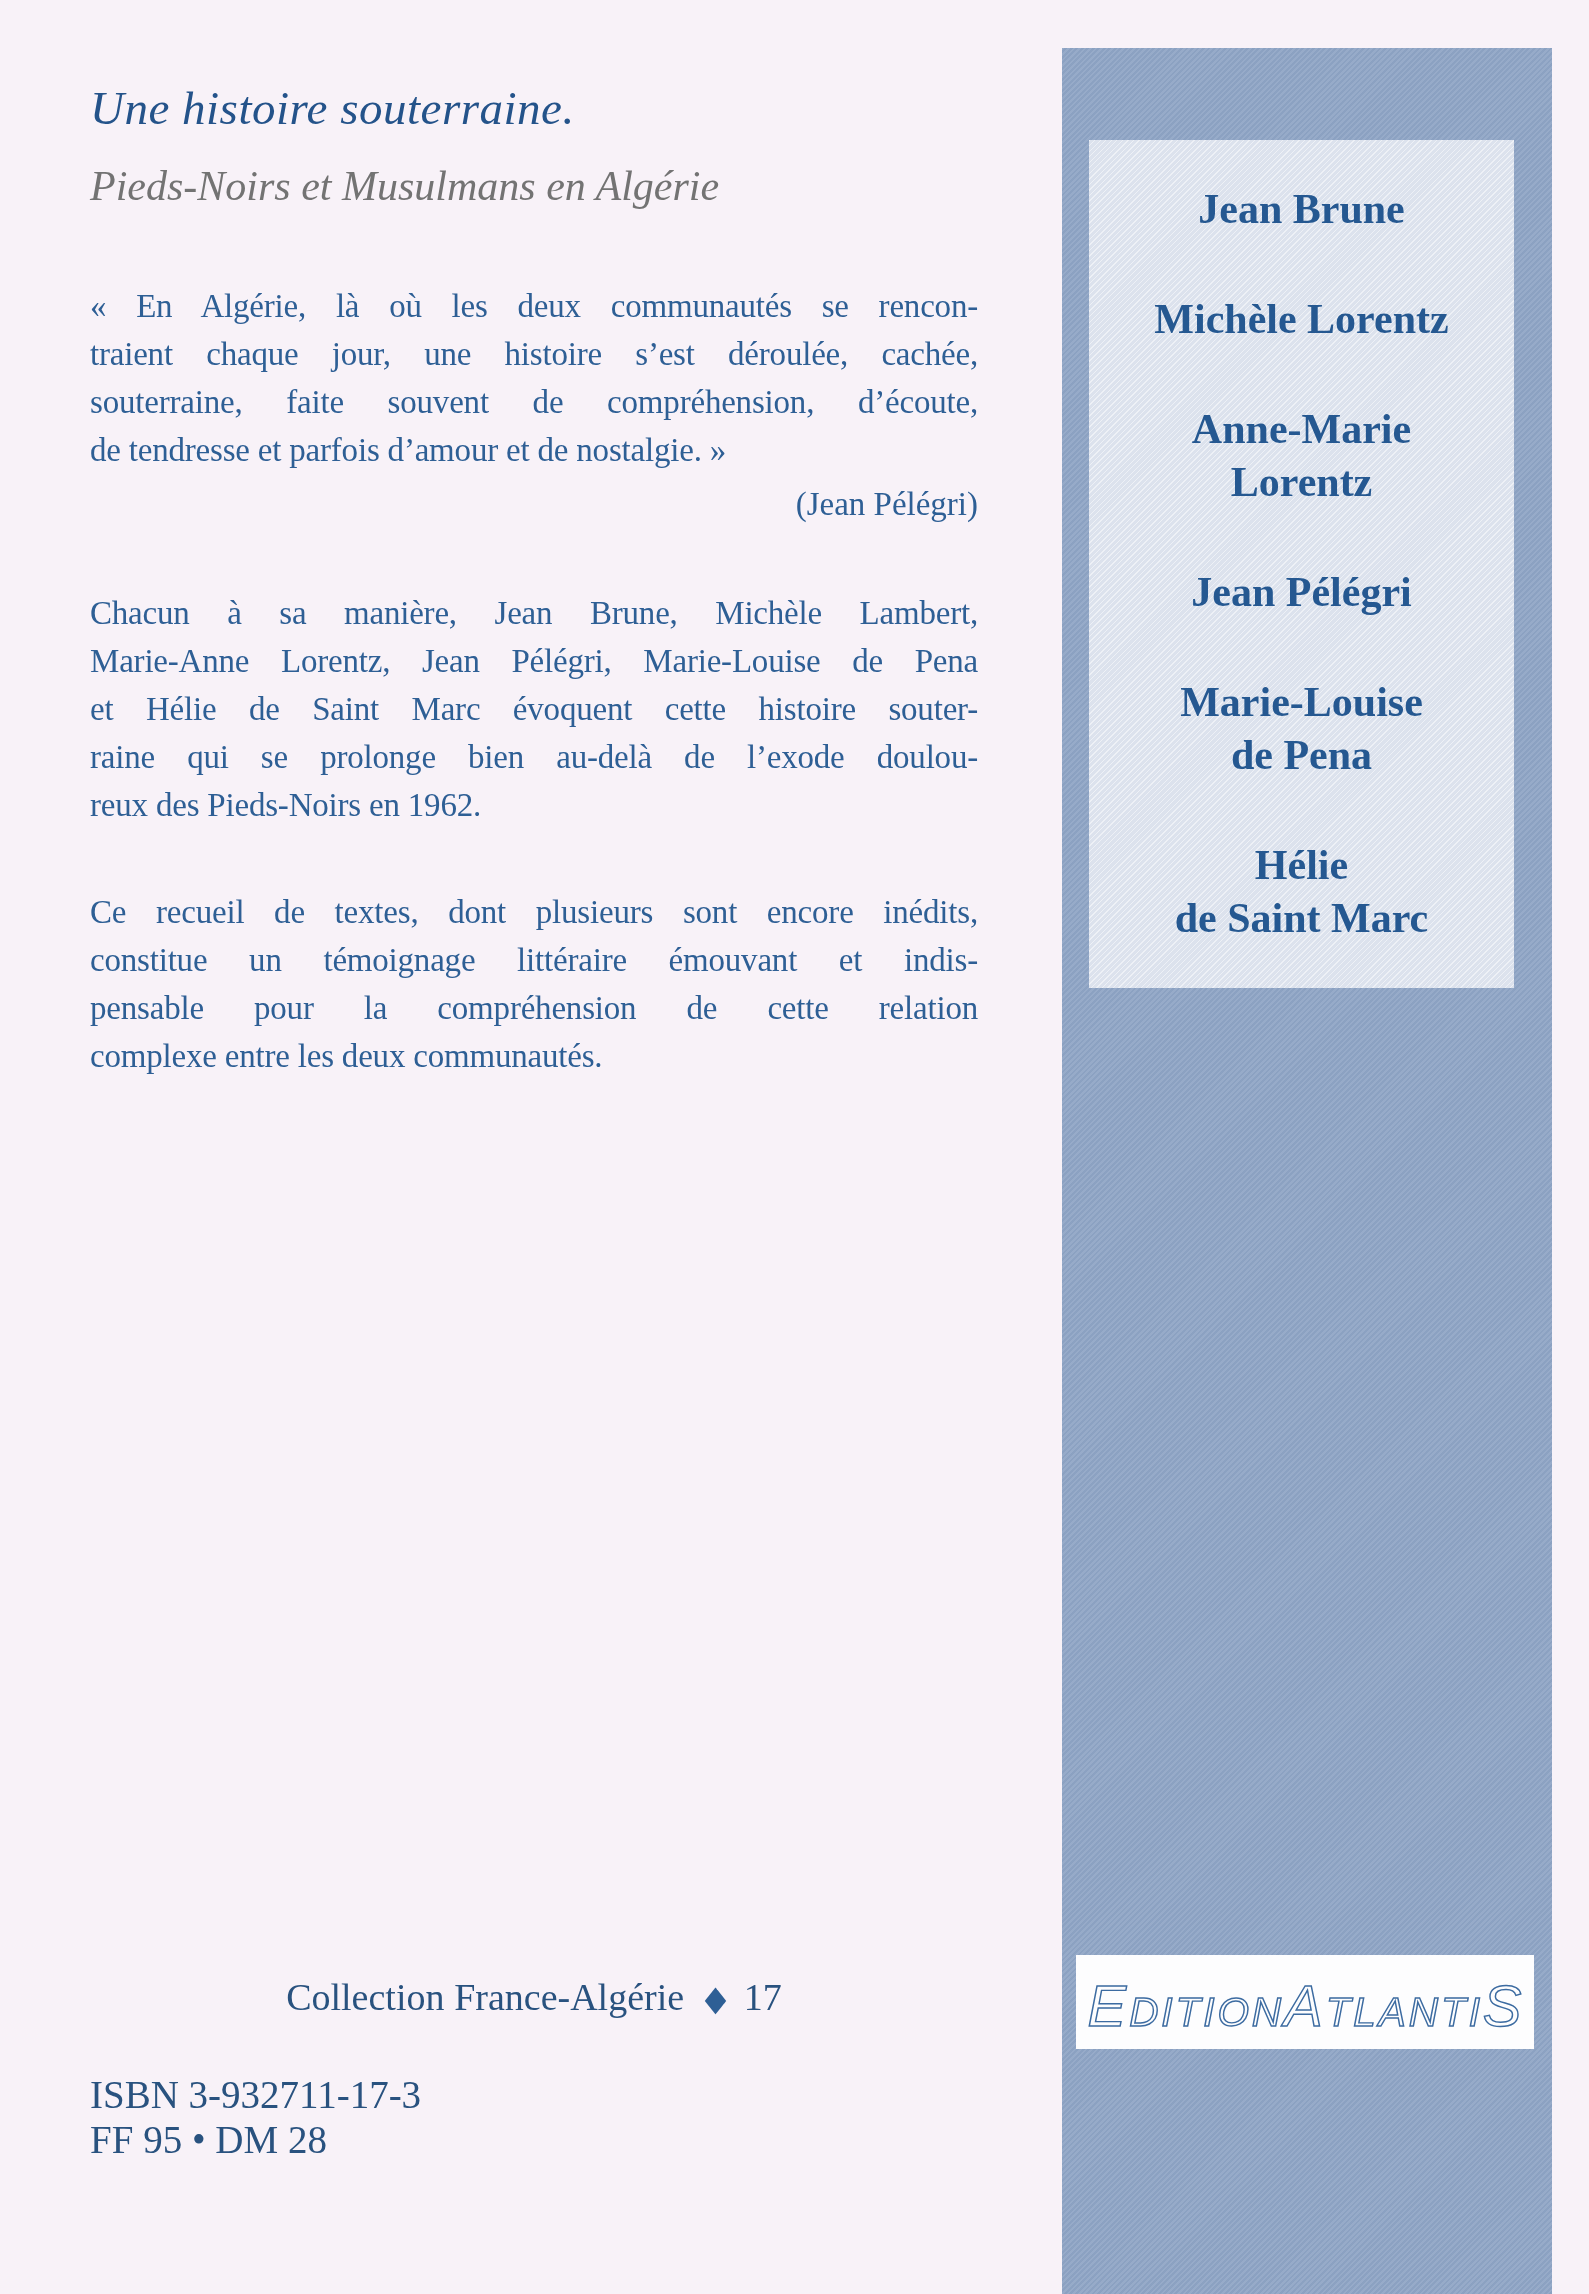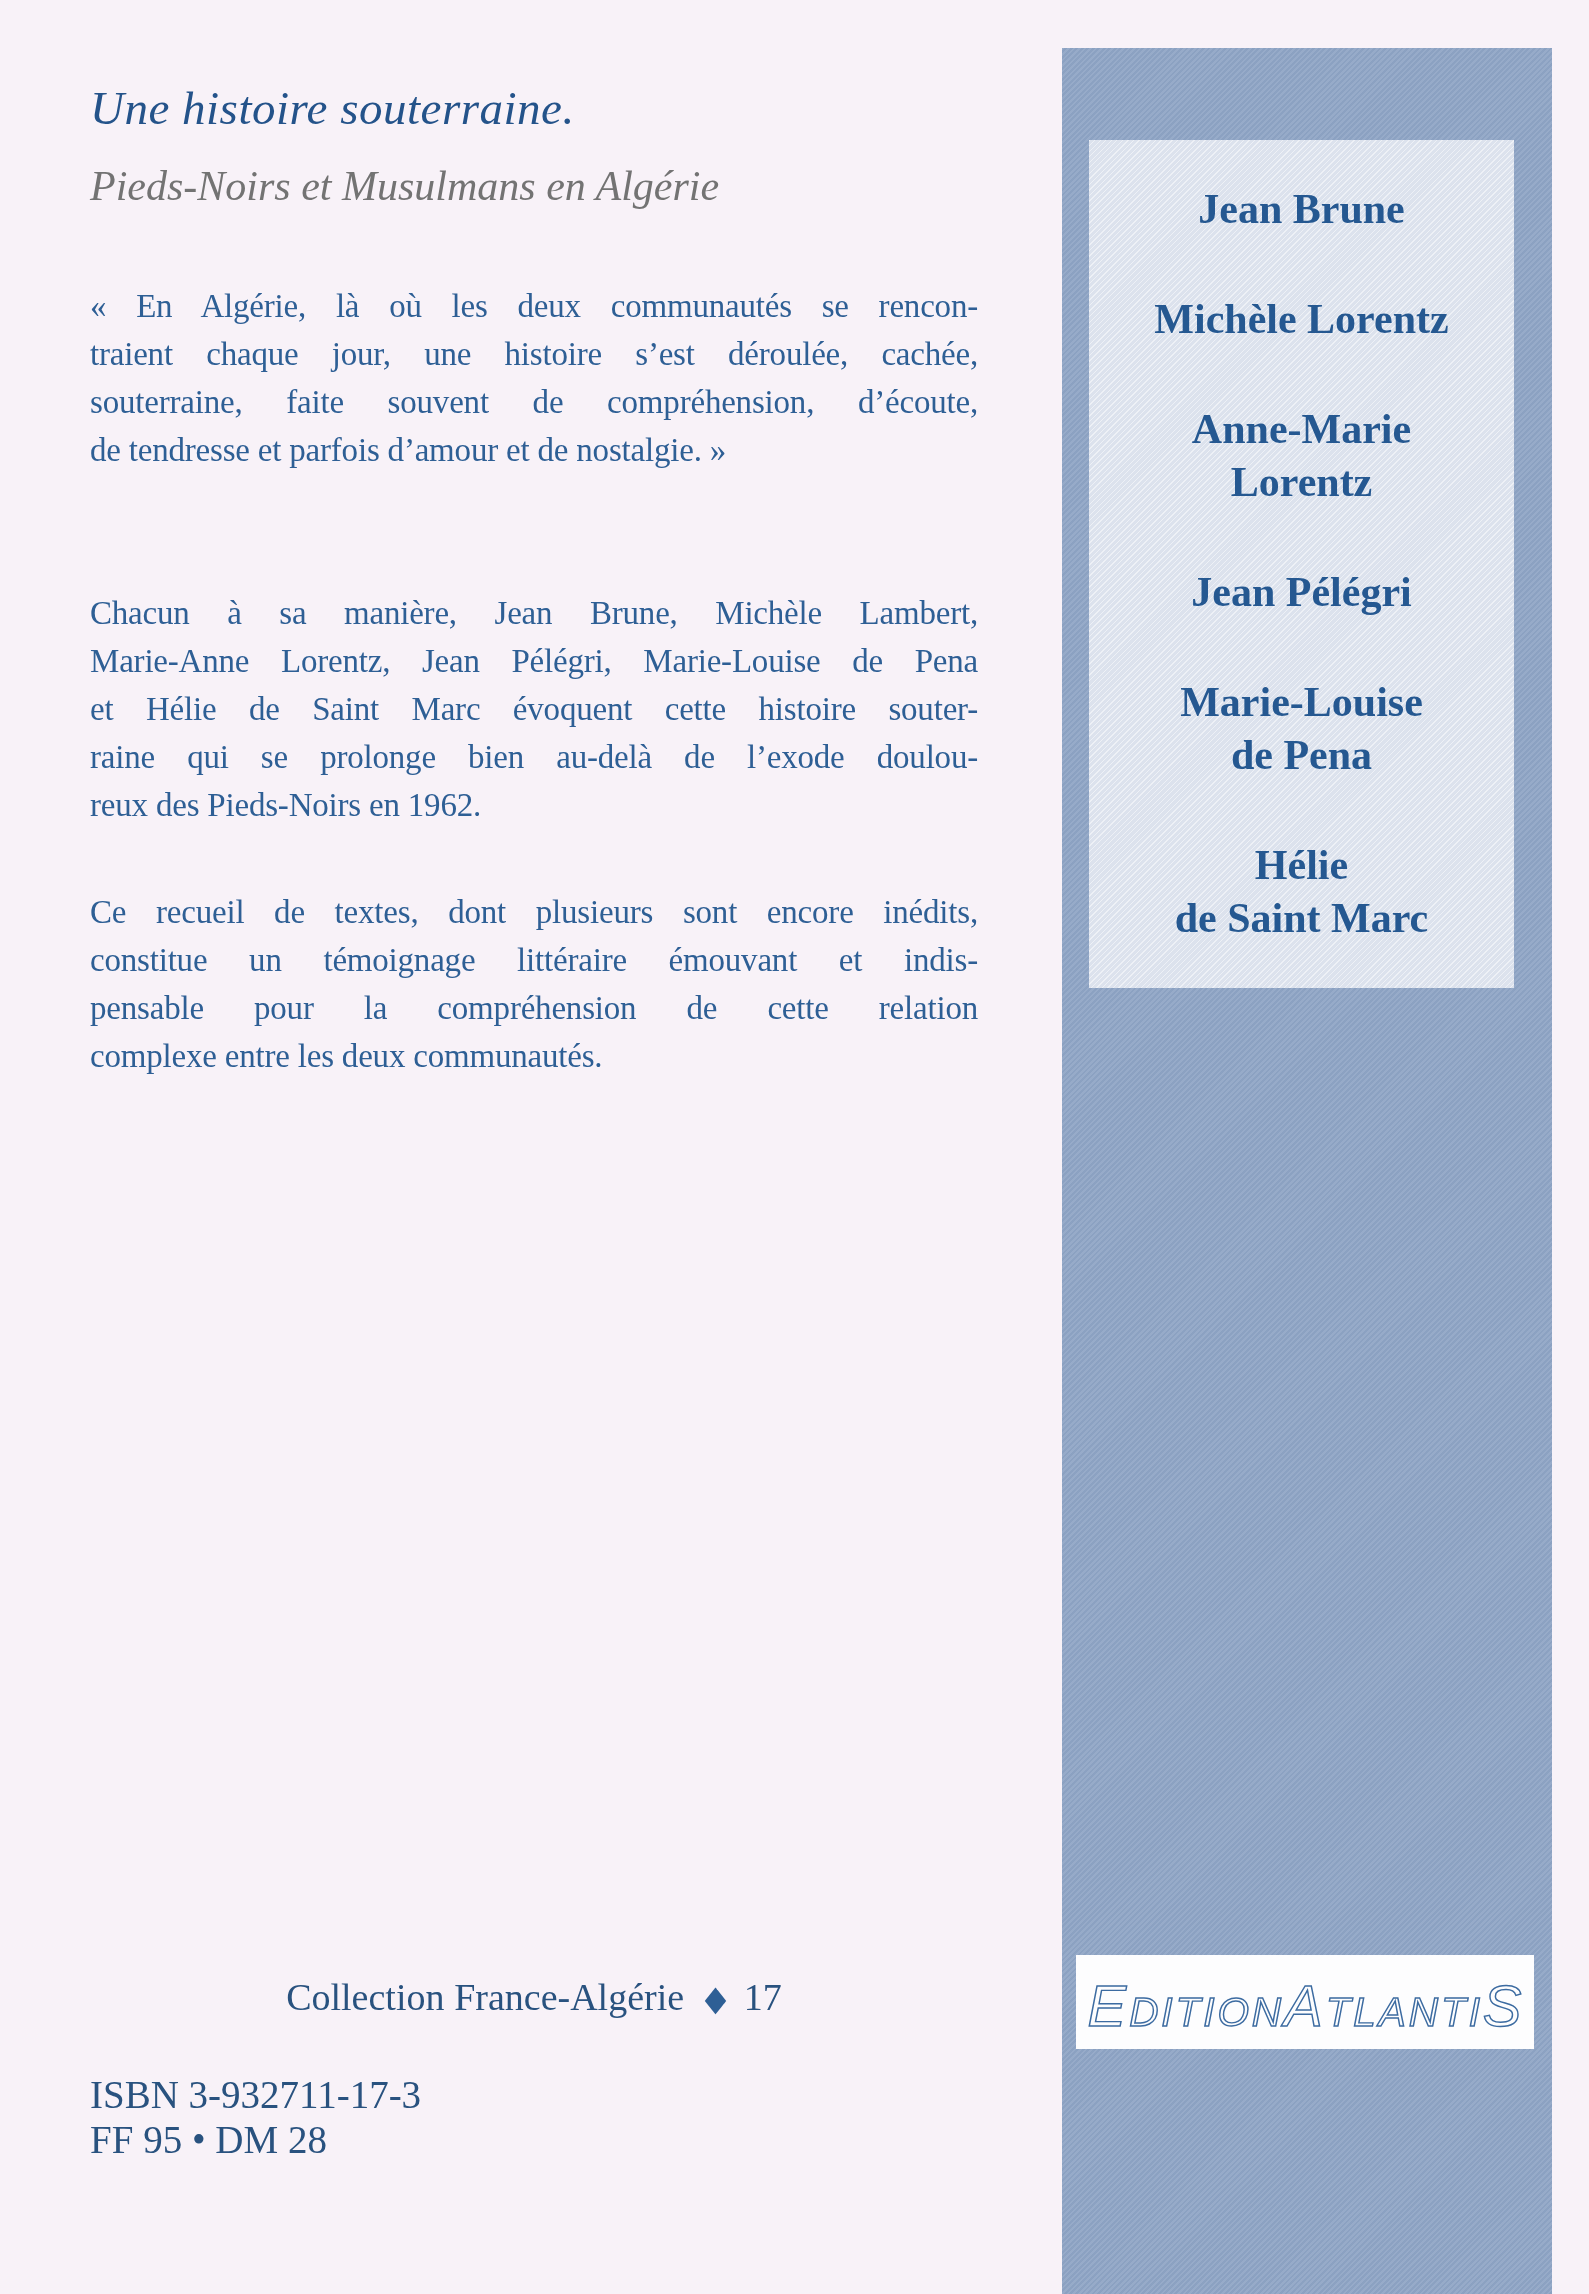--- a/index.html
+++ b/index.html
@@ -63,20 +63,21 @@
   <div class="main">
 
     <h1 class="title">Une histoire souterraine.</h1>
     <h2 class="subtitle">Pieds-Noirs et Musulmans en Algérie</h2>
 
     <div class="para quote">
       <div class="line j">« En Algérie, là où les deux communautés se rencon-</div>
       <div class="line j">traient chaque jour, une histoire s’est déroulée, cachée,</div>
       <div class="line j">souterraine, faite souvent de compréhension, d’écoute,</div>
       <div class="line">de tendresse et parfois d’amour et de nostalgie. »</div>
+      <div class="attribution">(Jean Pélégri)</div>
     </div>
 
     <div class="para p-authors">
       <div class="line j">Chacun à sa manière, Jean Brune, Michèle Lambert,</div>
       <div class="line j">Marie-Anne Lorentz, Jean Pélégri, Marie-Louise de Pena</div>
       <div class="line j">et Hélie de Saint Marc évoquent cette histoire souter-</div>
       <div class="line j">raine qui se prolonge bien au-delà de l’exode doulou-</div>
       <div class="line">reux des Pieds-Noirs en 1962.</div>
     </div>
 

